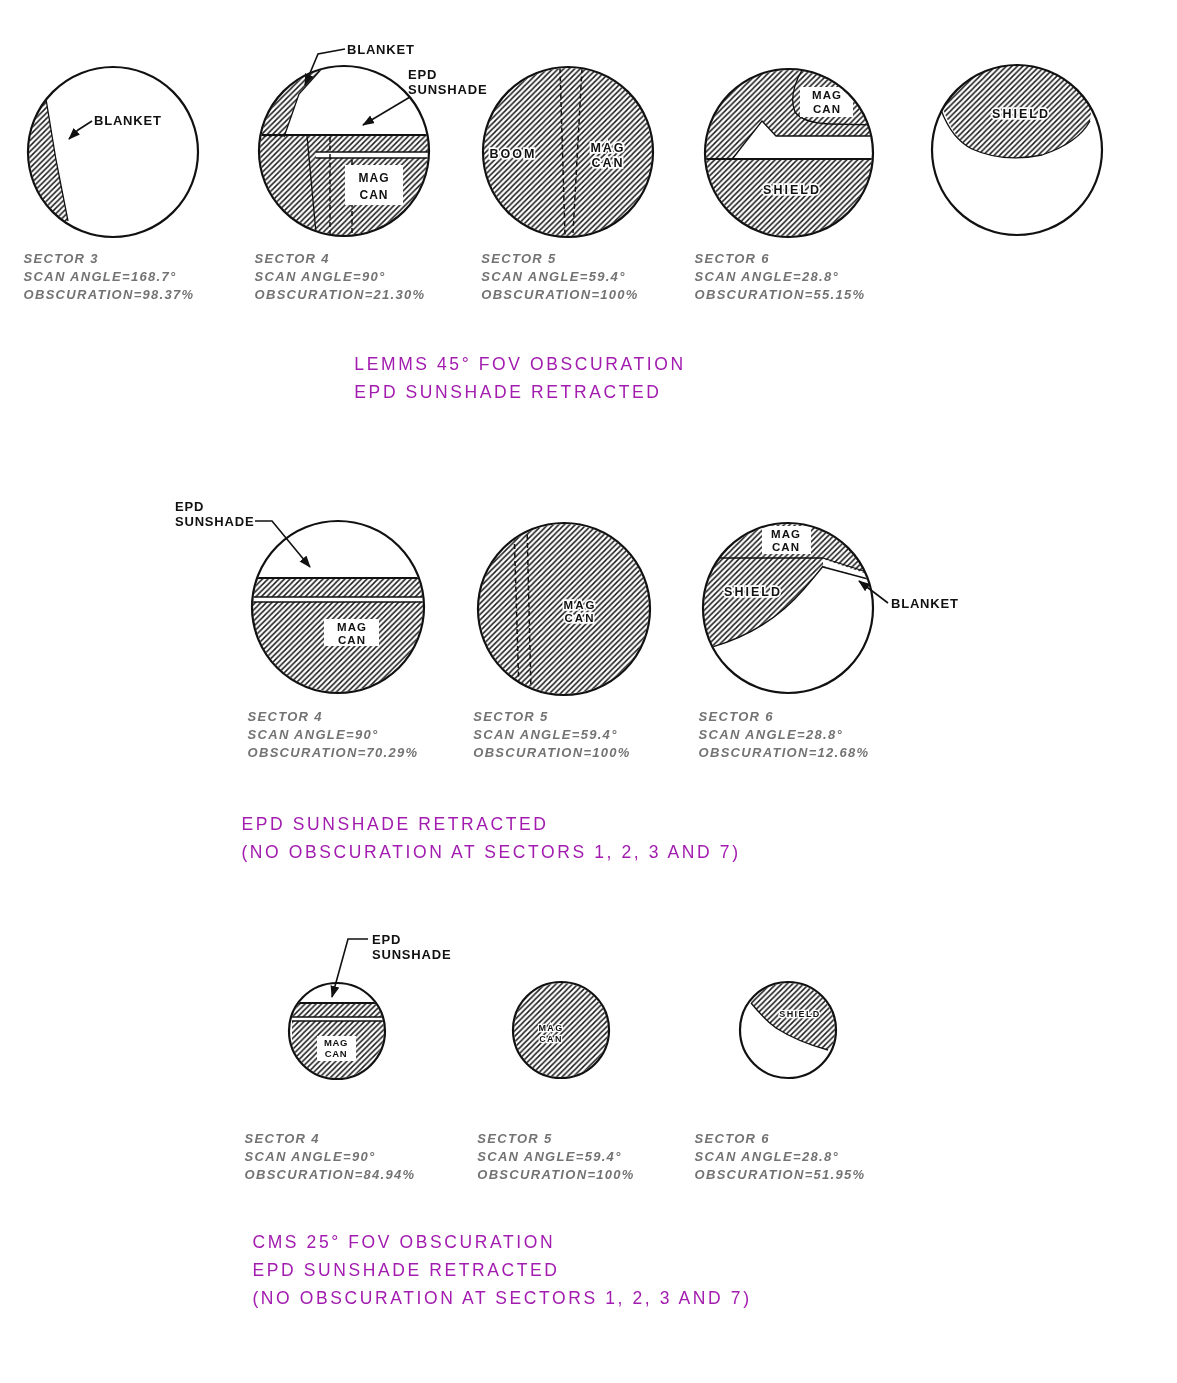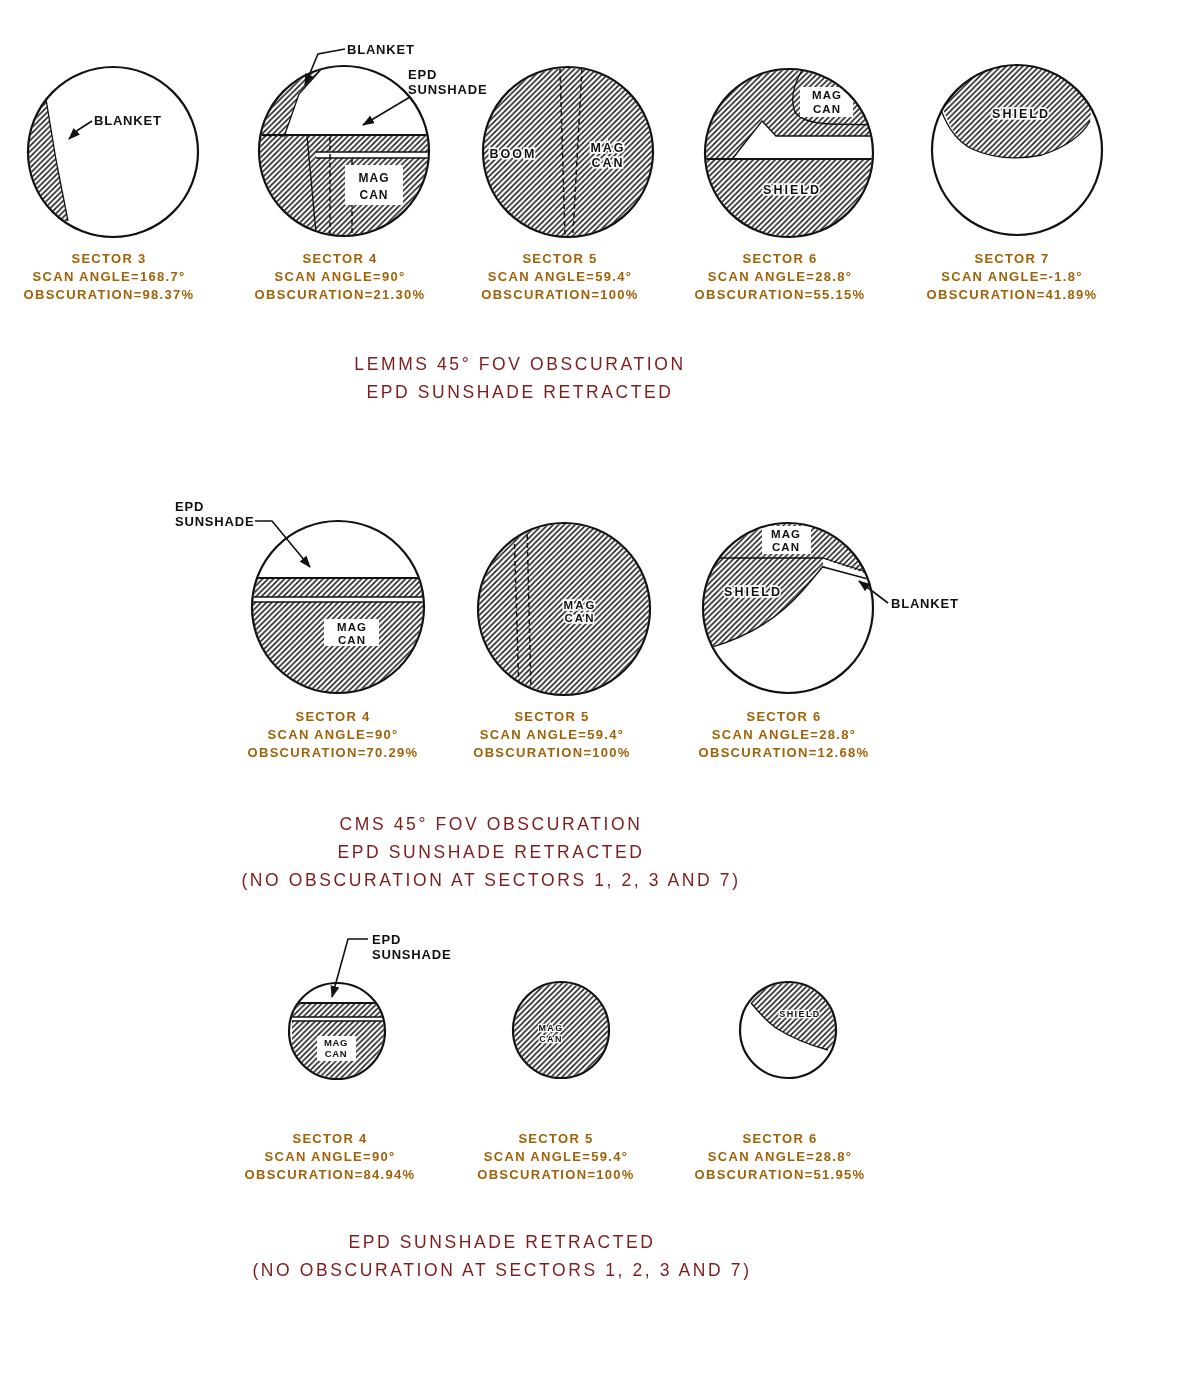--- a/index.html
+++ b/index.html
@@ -1,22 +1,22 @@
 <!DOCTYPE html>
 <html><head>
 <meta charset="utf-8">
 <style>
   html,body{margin:0;padding:0;background:#ffffff;}
   .page{position:relative;width:1177px;height:1383px;background:#ffffff;overflow:hidden;
         font-family:"Liberation Sans", sans-serif;color:#141414;}
   .page svg{position:absolute;left:0;top:0;}
-  .caption{position:absolute;transform:translateX(-50%);text-align:center;white-space:nowrap;
-           font-weight:bold;font-size:13px;letter-spacing:1.3px;line-height:18px;color:#a16207;}
-  .title{position:absolute;transform:translateX(-50%);text-align:center;white-space:nowrap;
-         font-weight:400;font-size:17.5px;letter-spacing:2.6px;line-height:28px;color:#7f1d1d;}
+  .caption{position:absolute;transform:translateX(-50%);text-align:left;white-space:nowrap;
+           font-weight:bold;font-size:13px;letter-spacing:1.3px;line-height:18px;color:#737373;font-style:italic;}
+  .title{position:absolute;transform:translateX(-50%);white-space:nowrap;
+         font-weight:400;font-size:17.5px;letter-spacing:2.6px;line-height:28px;color:#a21caf;}
   
   .svglbl{font-family:"Liberation Sans",sans-serif;font-weight:bold;font-size:13px;letter-spacing:.8px;fill:#111;}
   .boxlbl{font-family:"Liberation Sans",sans-serif;font-weight:bold;font-size:12px;letter-spacing:1px;fill:#111;text-anchor:middle;}
   .boxlbl-sm{font-family:"Liberation Sans",sans-serif;font-weight:bold;font-size:9.5px;letter-spacing:.6px;fill:#111;text-anchor:middle;}
   .outlbl{font-family:"Liberation Sans",sans-serif;font-weight:bold;font-size:12.5px;letter-spacing:2px;fill:#111;
           stroke:#fff;stroke-width:3.4px;paint-order:stroke;text-anchor:middle;}
   .outlbl-sm{font-family:"Liberation Sans",sans-serif;font-weight:bold;font-size:9px;letter-spacing:1.4px;fill:#111;
           stroke:#fff;stroke-width:2.4px;paint-order:stroke;text-anchor:middle;}
   .ln{stroke:#111;stroke-width:1.8;fill:none;}
   .lnthin{stroke:#111;stroke-width:1.3;fill:none;}
@@ -234,25 +234,20 @@
   <div class="caption" style="left:560px;top:250px">
     <div>SECTOR 5</div>
     <div>SCAN ANGLE=59.4°</div>
     <div>OBSCURATION=100%</div>
   </div>
   <div class="caption" style="left:780px;top:250px">
     <div>SECTOR 6</div>
     <div>SCAN ANGLE=28.8°</div>
     <div>OBSCURATION=55.15%</div>
   </div>
-  <div class="caption" style="left:1012px;top:250px">
-    <div>SECTOR 7</div>
-    <div>SCAN ANGLE=-1.8°</div>
-    <div>OBSCURATION=41.89%</div>
-  </div>
 
   <div class="title" style="left:520px;top:350px">
     <div>LEMMS 45° FOV OBSCURATION</div>
     <div>EPD SUNSHADE RETRACTED</div>
   </div>
 
   <div class="caption" style="left:333px;top:708px">
     <div>SECTOR 4</div>
     <div>SCAN ANGLE=90°</div>
     <div>OBSCURATION=70.29%</div>
@@ -262,21 +257,20 @@
     <div>SCAN ANGLE=59.4°</div>
     <div>OBSCURATION=100%</div>
   </div>
   <div class="caption" style="left:784px;top:708px">
     <div>SECTOR 6</div>
     <div>SCAN ANGLE=28.8°</div>
     <div>OBSCURATION=12.68%</div>
   </div>
 
   <div class="title" style="left:491px;top:810px">
-    <div>CMS 45° FOV OBSCURATION</div>
     <div>EPD SUNSHADE RETRACTED</div>
     <div>(NO OBSCURATION AT SECTORS 1, 2, 3 AND 7)</div>
   </div>
 
   <div class="caption" style="left:330px;top:1130px">
     <div>SECTOR 4</div>
     <div>SCAN ANGLE=90°</div>
     <div>OBSCURATION=84.94%</div>
   </div>
   <div class="caption" style="left:556px;top:1130px">
@@ -284,17 +278,18 @@
     <div>SCAN ANGLE=59.4°</div>
     <div>OBSCURATION=100%</div>
   </div>
   <div class="caption" style="left:780px;top:1130px">
     <div>SECTOR 6</div>
     <div>SCAN ANGLE=28.8°</div>
     <div>OBSCURATION=51.95%</div>
   </div>
 
   <div class="title" style="left:502px;top:1228px">
+    <div>CMS 25° FOV OBSCURATION</div>
     <div>EPD SUNSHADE RETRACTED</div>
     <div>(NO OBSCURATION AT SECTORS 1, 2, 3 AND 7)</div>
   </div>
 
 </div>
 
 </body></html>

